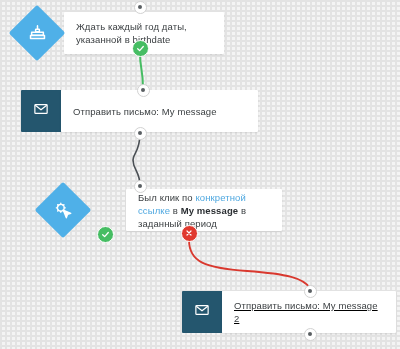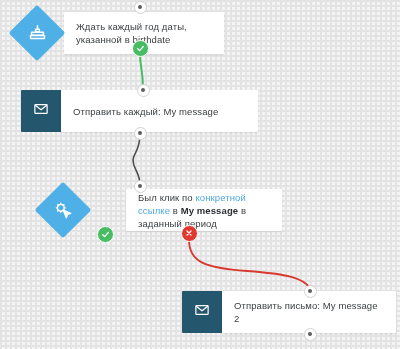--- a/index.html
+++ b/index.html
@@ -228,21 +228,21 @@
   <div class="node" style="left:21px; top:90px;">
     <div class="square-icon" style="height: 42px; background: rgb(36, 86, 110);">
       <span>
         <svg width="16" height="16" viewBox="0 0 24 24" fill="none" stroke="#ffffff" stroke-width="1.8" stroke-linejoin="round">
           <rect x="2.8" y="5.4" width="18.4" height="13.2" rx="1.1"></rect>
           <path d="M3.4 6.4 L12 13.2 L20.6 6.4"></path>
         </svg>
       </span>
     </div>
     <div class="card" style="width:197px; height:42px;">
-      <div class="card-text">Отправить каждый: My message</div>
+      <div class="card-text">Отправить письмо: My message</div>
     </div>
   </div>
   <div class="port" style="left:143px; top:90px;"></div>
   <div class="port" style="left:140px; top:133px;"></div>
 
   <div class="node" style="left:36px; top:183px;gap:36px;">
     <div class="diamond-wrap">
       <div class="diamond" style="background: rgb(79, 176, 232);"></div>
       <div class="diamond-glyph">
         <svg width="19" height="19" viewBox="0 0 24 24" fill="none" stroke="#ffffff" stroke-width="1.7" stroke-linecap="round" stroke-linejoin="round">
@@ -254,21 +254,21 @@
           <path d="M11.6 11.4 L21.2 15.6 L17.0 17.0 L15.6 21.2 Z" fill="#ffffff" stroke="#ffffff"></path>
         </svg>
       </div>
     </div>
     <div class="card" style="width:156px; height:42px; margin-top:6px;">
       <div class="card-text"><span>Был клик по </span><span class="lnk">конкретной ссылке</span><span> в </span><span class="bld">My message</span><span> в заданный период</span></div>
     </div>
   </div>
   <div class="port" style="left:140px; top:186px;"></div>
 
-  <div class="node" style="left:182px; top:291px;">
+  <div class="node" style="left:182px; top:291px;text-decoration:underline;">
     <div class="square-icon" style="height: 42px; background: rgb(36, 86, 110);">
       <span>
         <svg width="16" height="16" viewBox="0 0 24 24" fill="none" stroke="#ffffff" stroke-width="1.8" stroke-linejoin="round">
           <rect x="2.8" y="5.4" width="18.4" height="13.2" rx="1.1"></rect>
           <path d="M3.4 6.4 L12 13.2 L20.6 6.4"></path>
         </svg>
       </span>
     </div>
     <div class="card" style="width:174px; height:42px;">
       <div class="card-text">Отправить письмо: My message 2</div>

